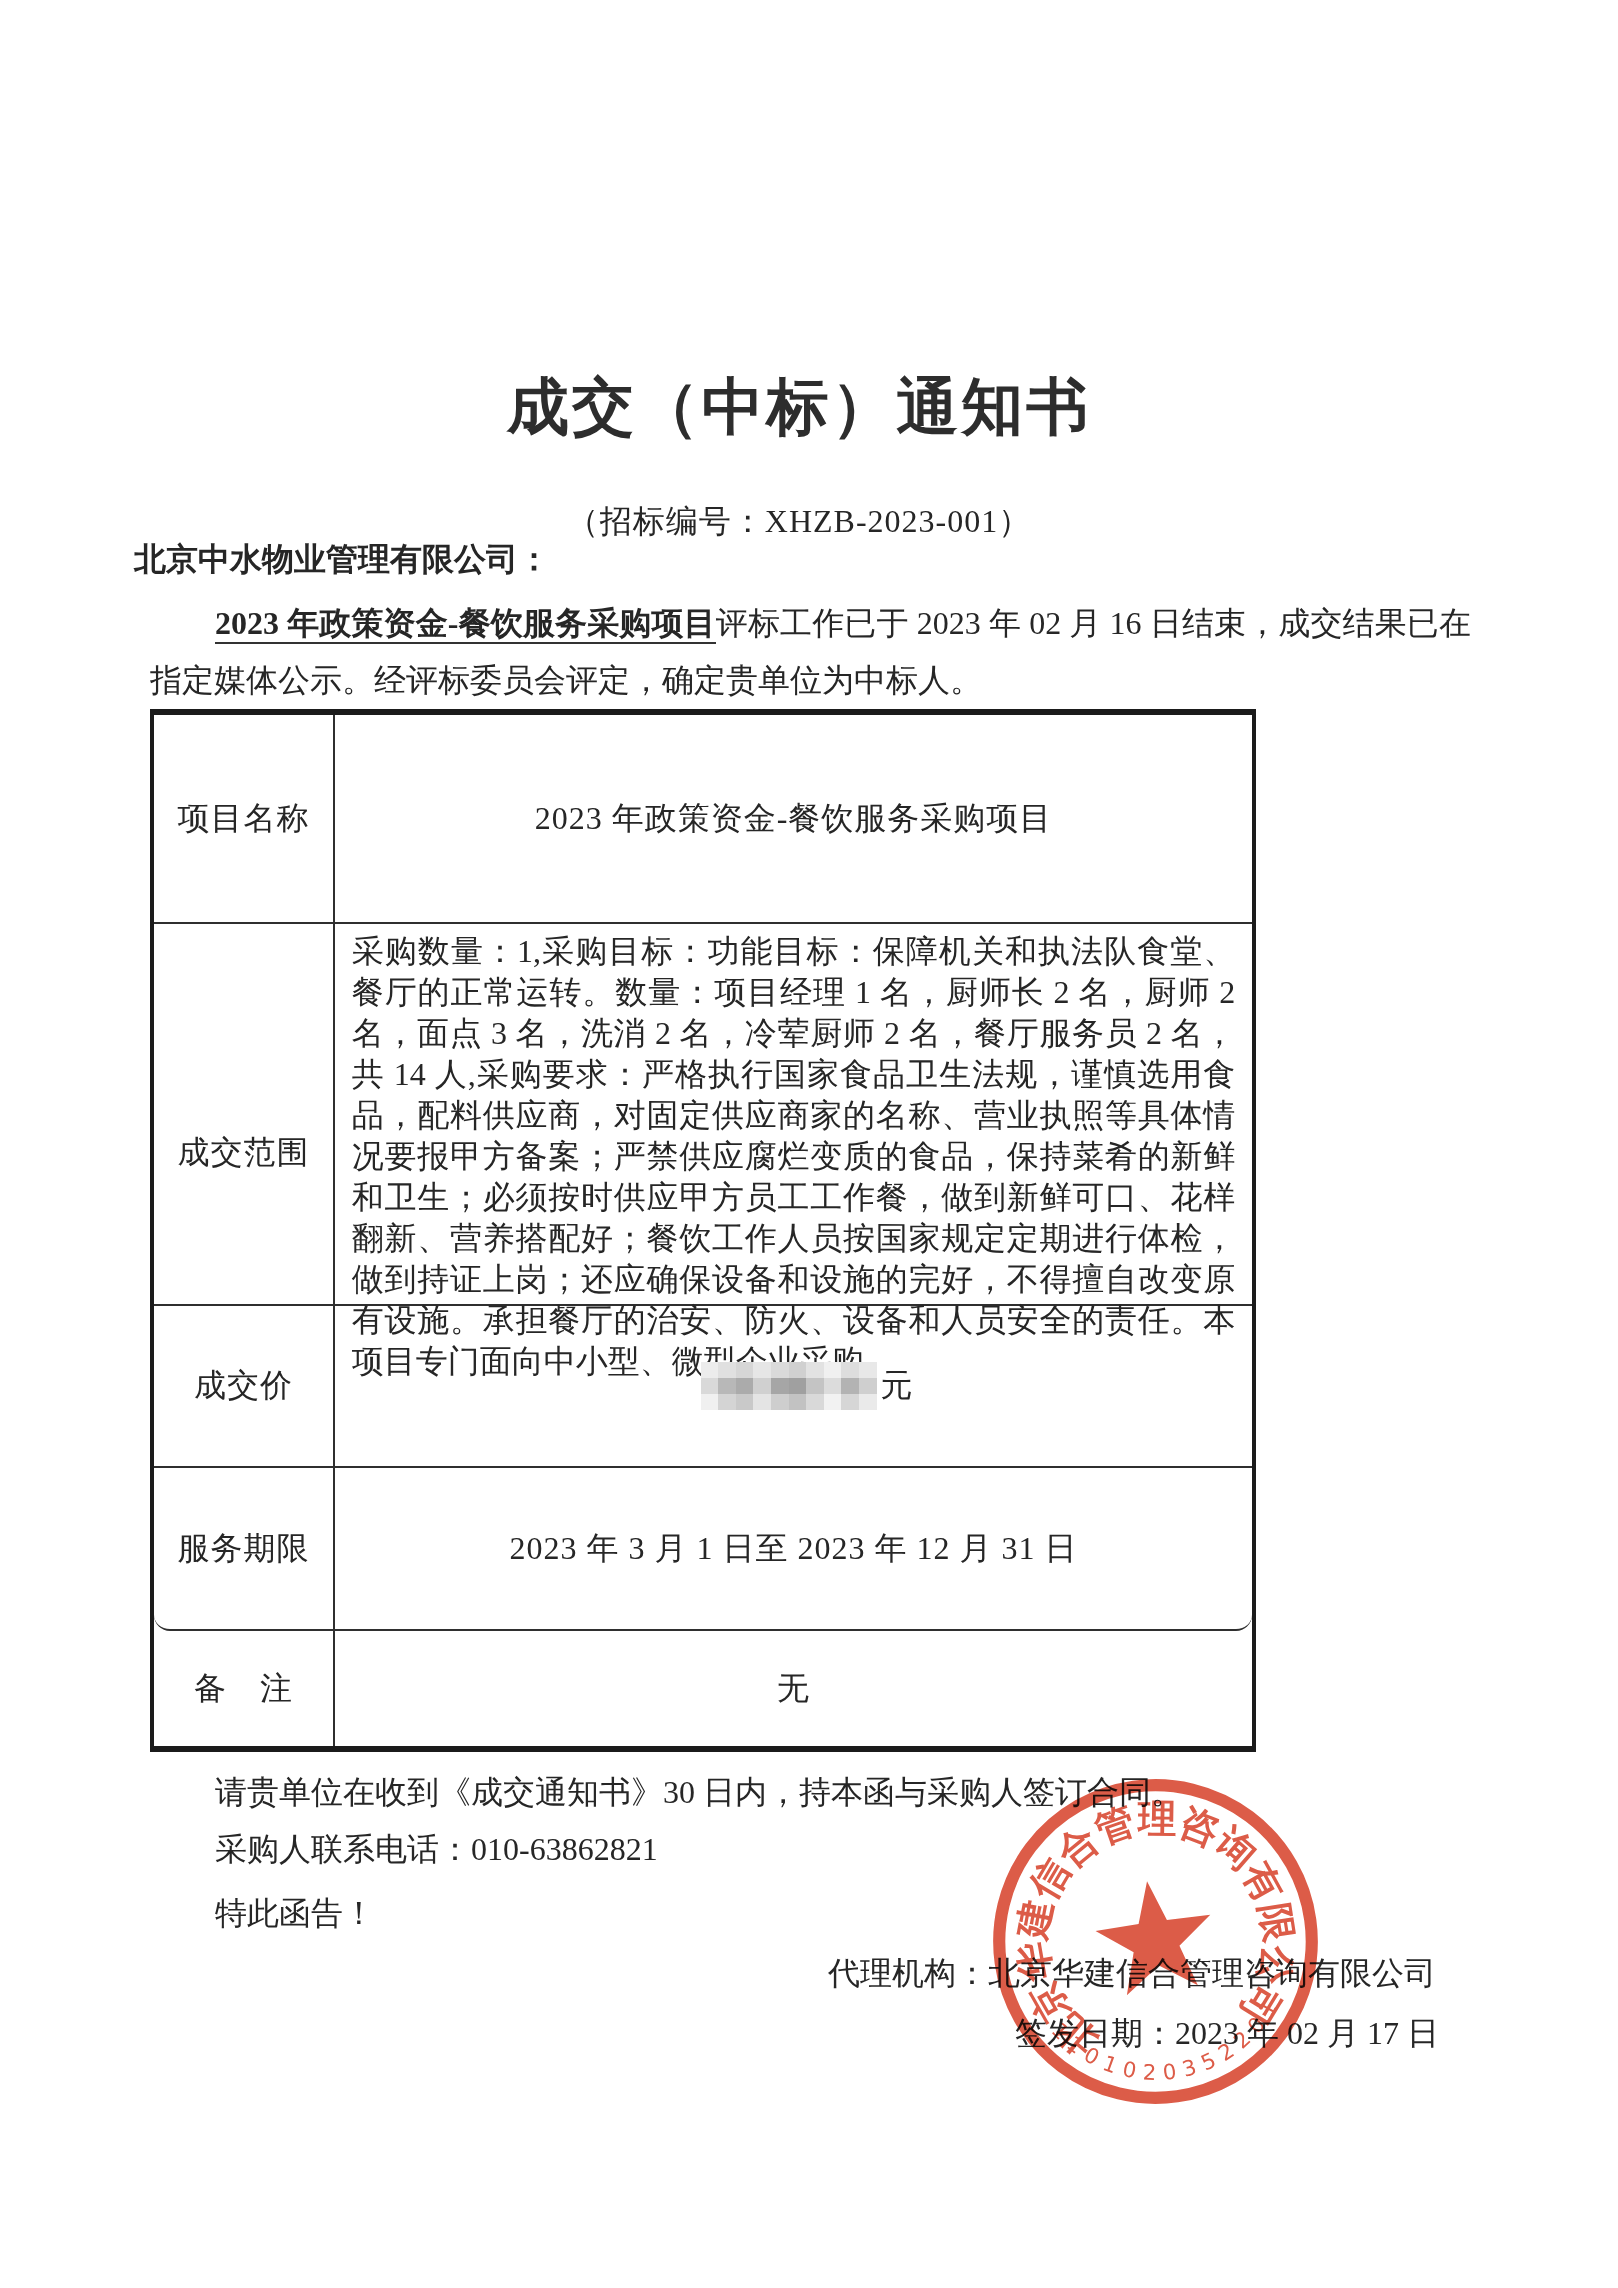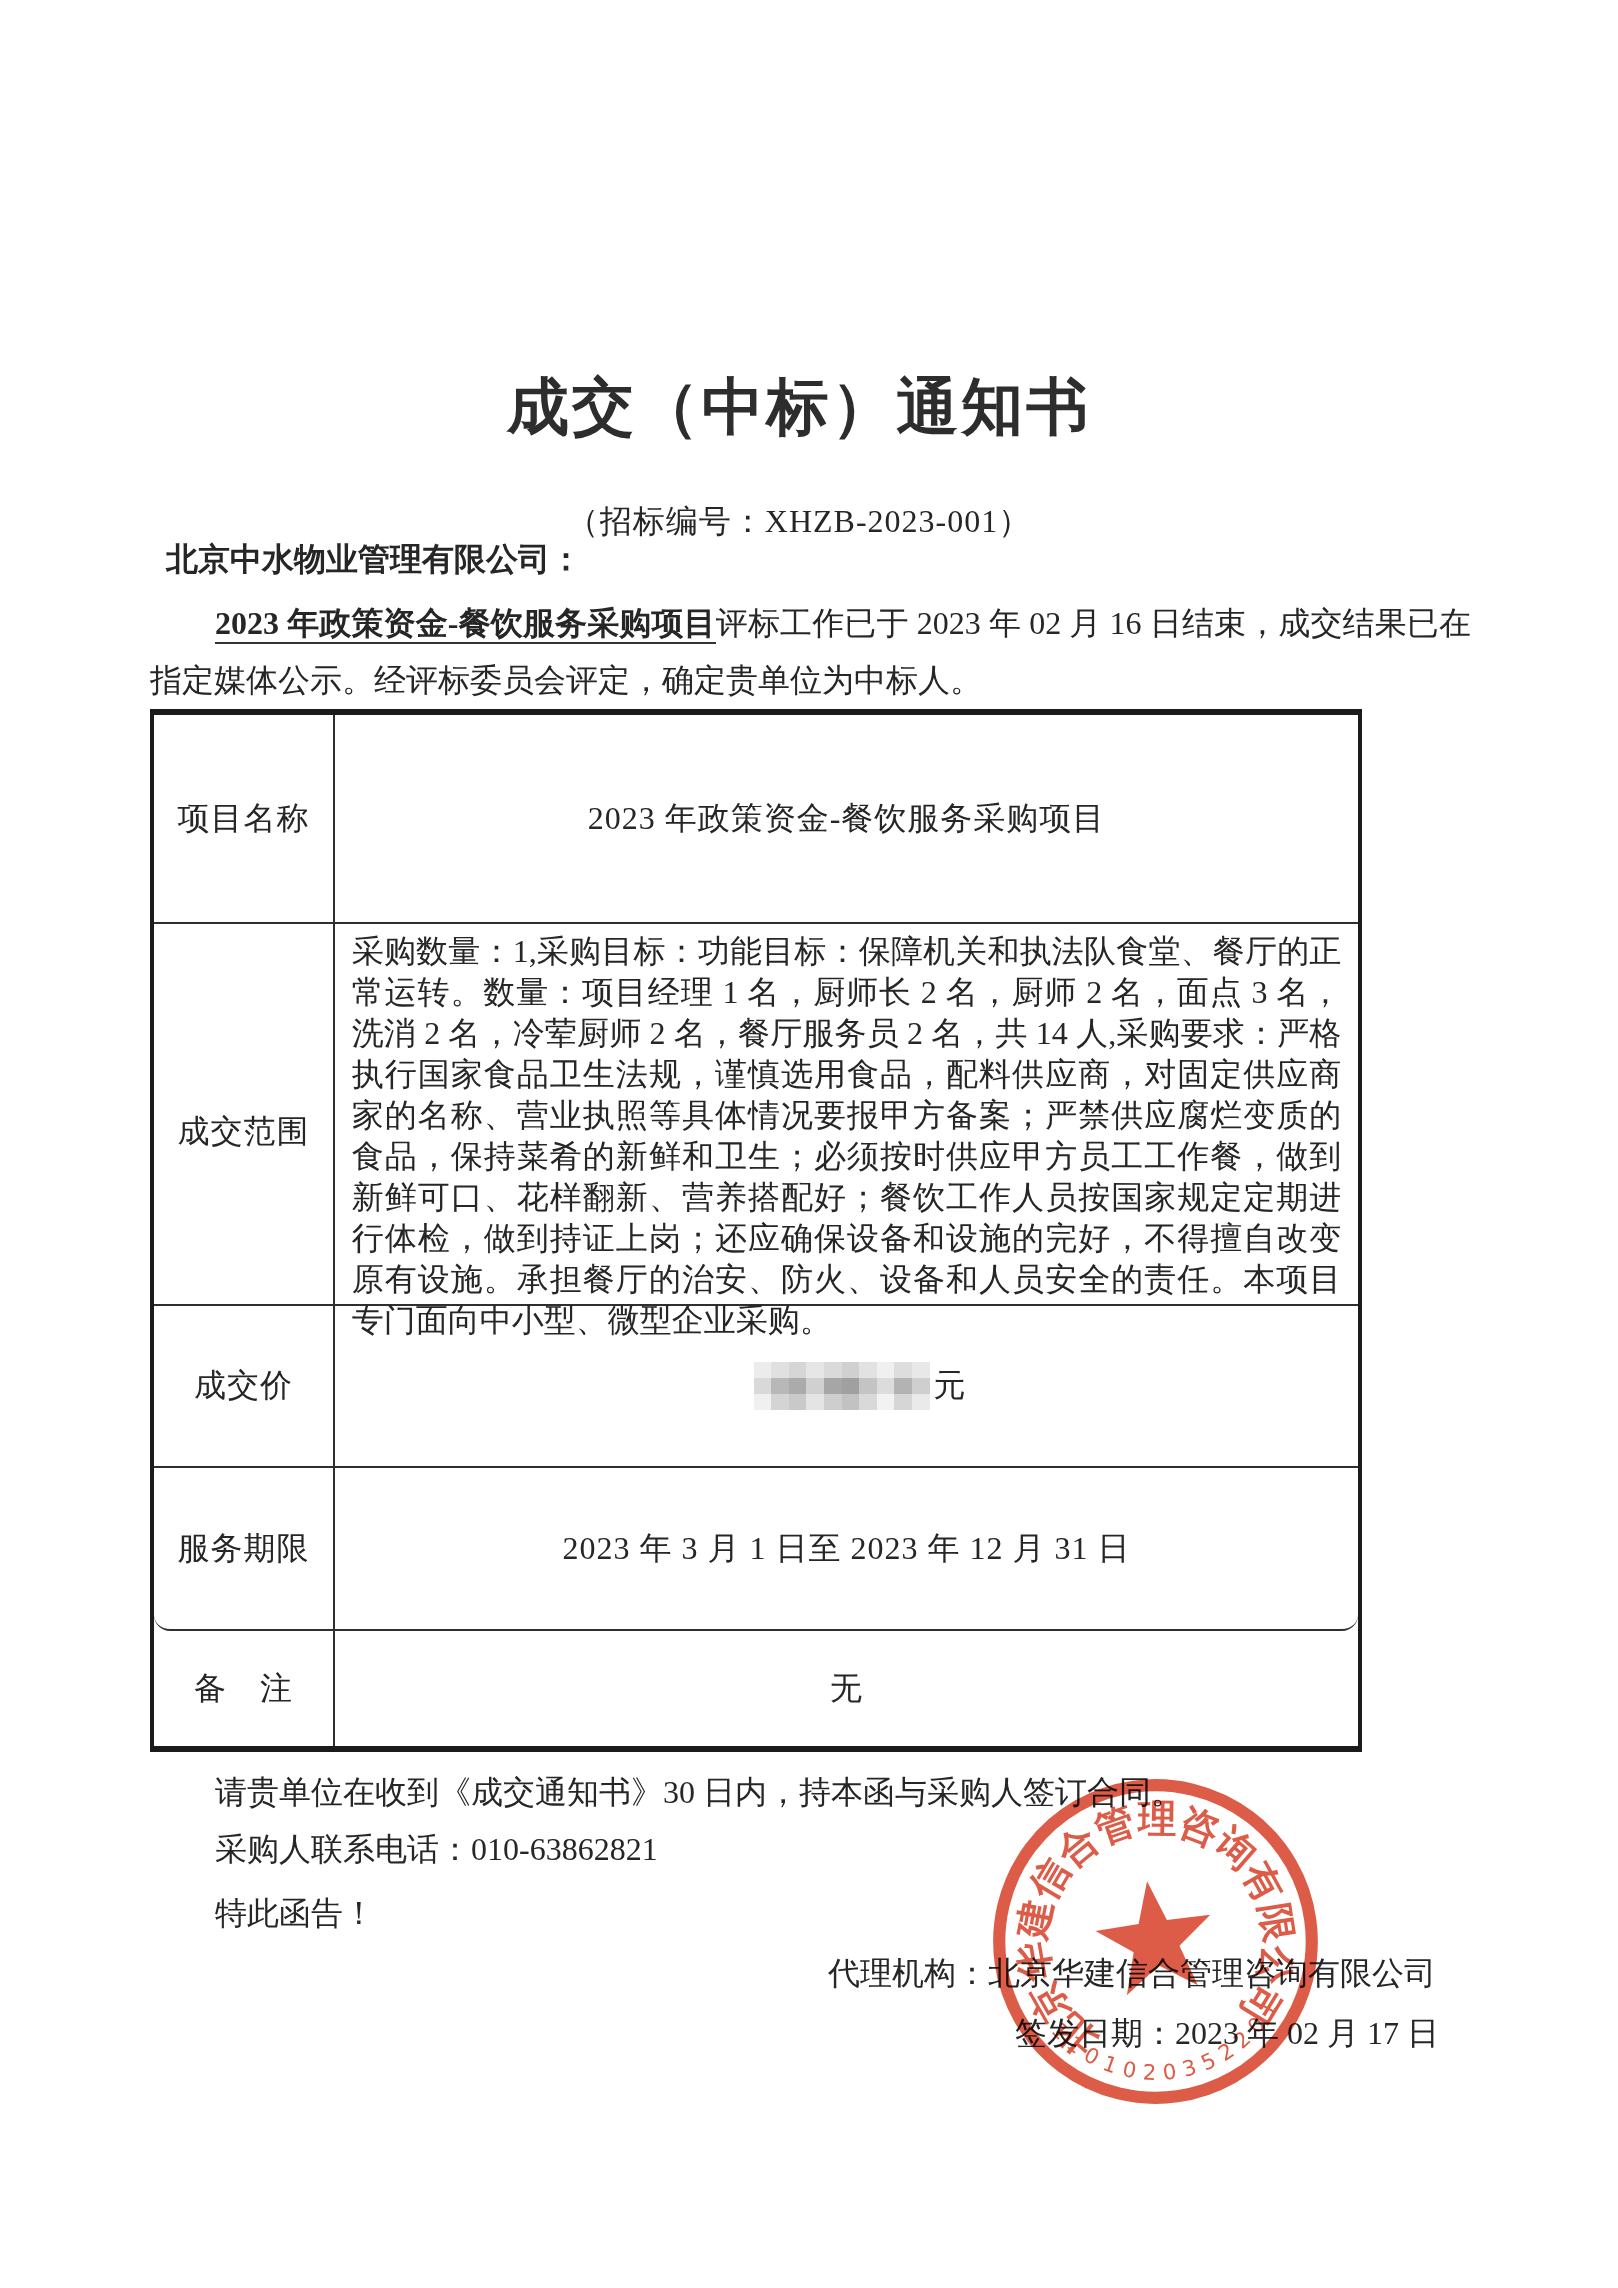--- a/index.html
+++ b/index.html
@@ -17,36 +17,36 @@
     text-align:center;
     font-size:62px;font-weight:700;letter-spacing:2.9px;
     color:#2d2d2d;
   }
   .doc-subtitle{
     left:150px;top:476px;width:1298px;
     text-align:center;
     font-size:32px;letter-spacing:1px;margin-top:24px;
   }
   .addressee{
-    left:166px;top:538px;
+    left:134px;top:538px;
     font-size:32px;font-weight:700;line-height:43px;
   }
   .intro{
     left:150px;top:595px;width:1321px;
     font-size:32px;line-height:57px;
     text-align:justify;text-indent:65px;
   }
   .intro .proj{
     font-weight:700;
     border-bottom:2.9px solid #333;
     padding-bottom:1px;
   }
   
   .doc-table{
-    left:150px;top:709px;width:1212px;
+    left:150px;top:709px;width:1106px;
     border:4.9px solid #1b1b1b;
     border-top-width:6.9px;border-bottom-width:6.9px;
     box-sizing:border-box;
     background:#fff;
   }
   .t-row{display:grid;grid-template-columns:181px 1fr;border-bottom:2px solid #2f2f2f;}
   .t-row:last-child{border-bottom:none;text-align:right;}
   .r1{height:207px;} .r2{height:380px;} .r3{height:160px;gap:27px;} .r4{height:161px;border-radius:16px;} .r5{height:115px;}
   .t-label{
     border-right:2px solid #2f2f2f;

